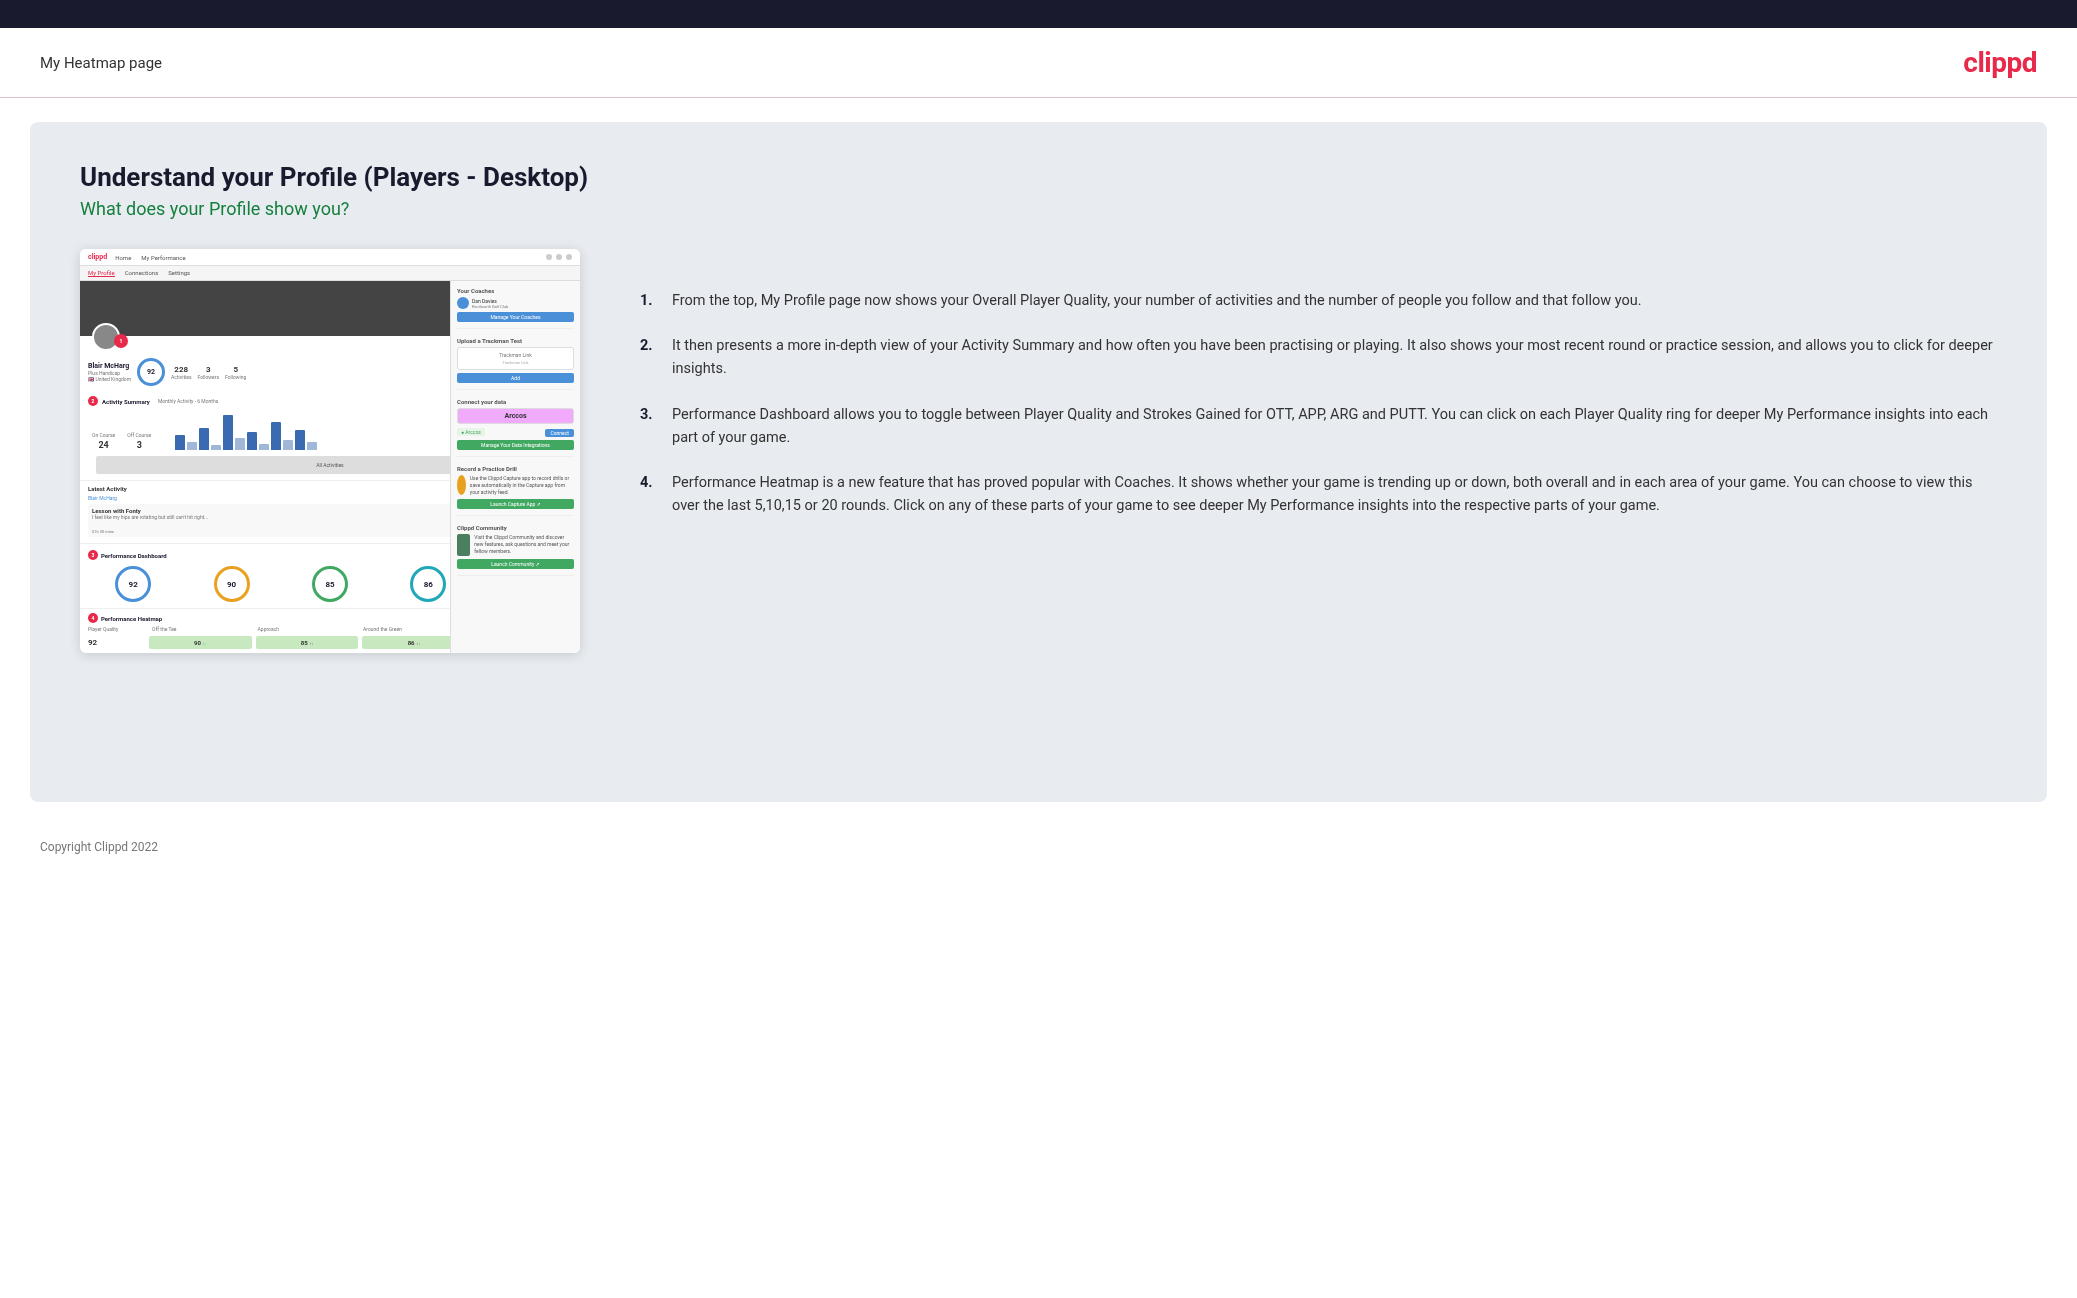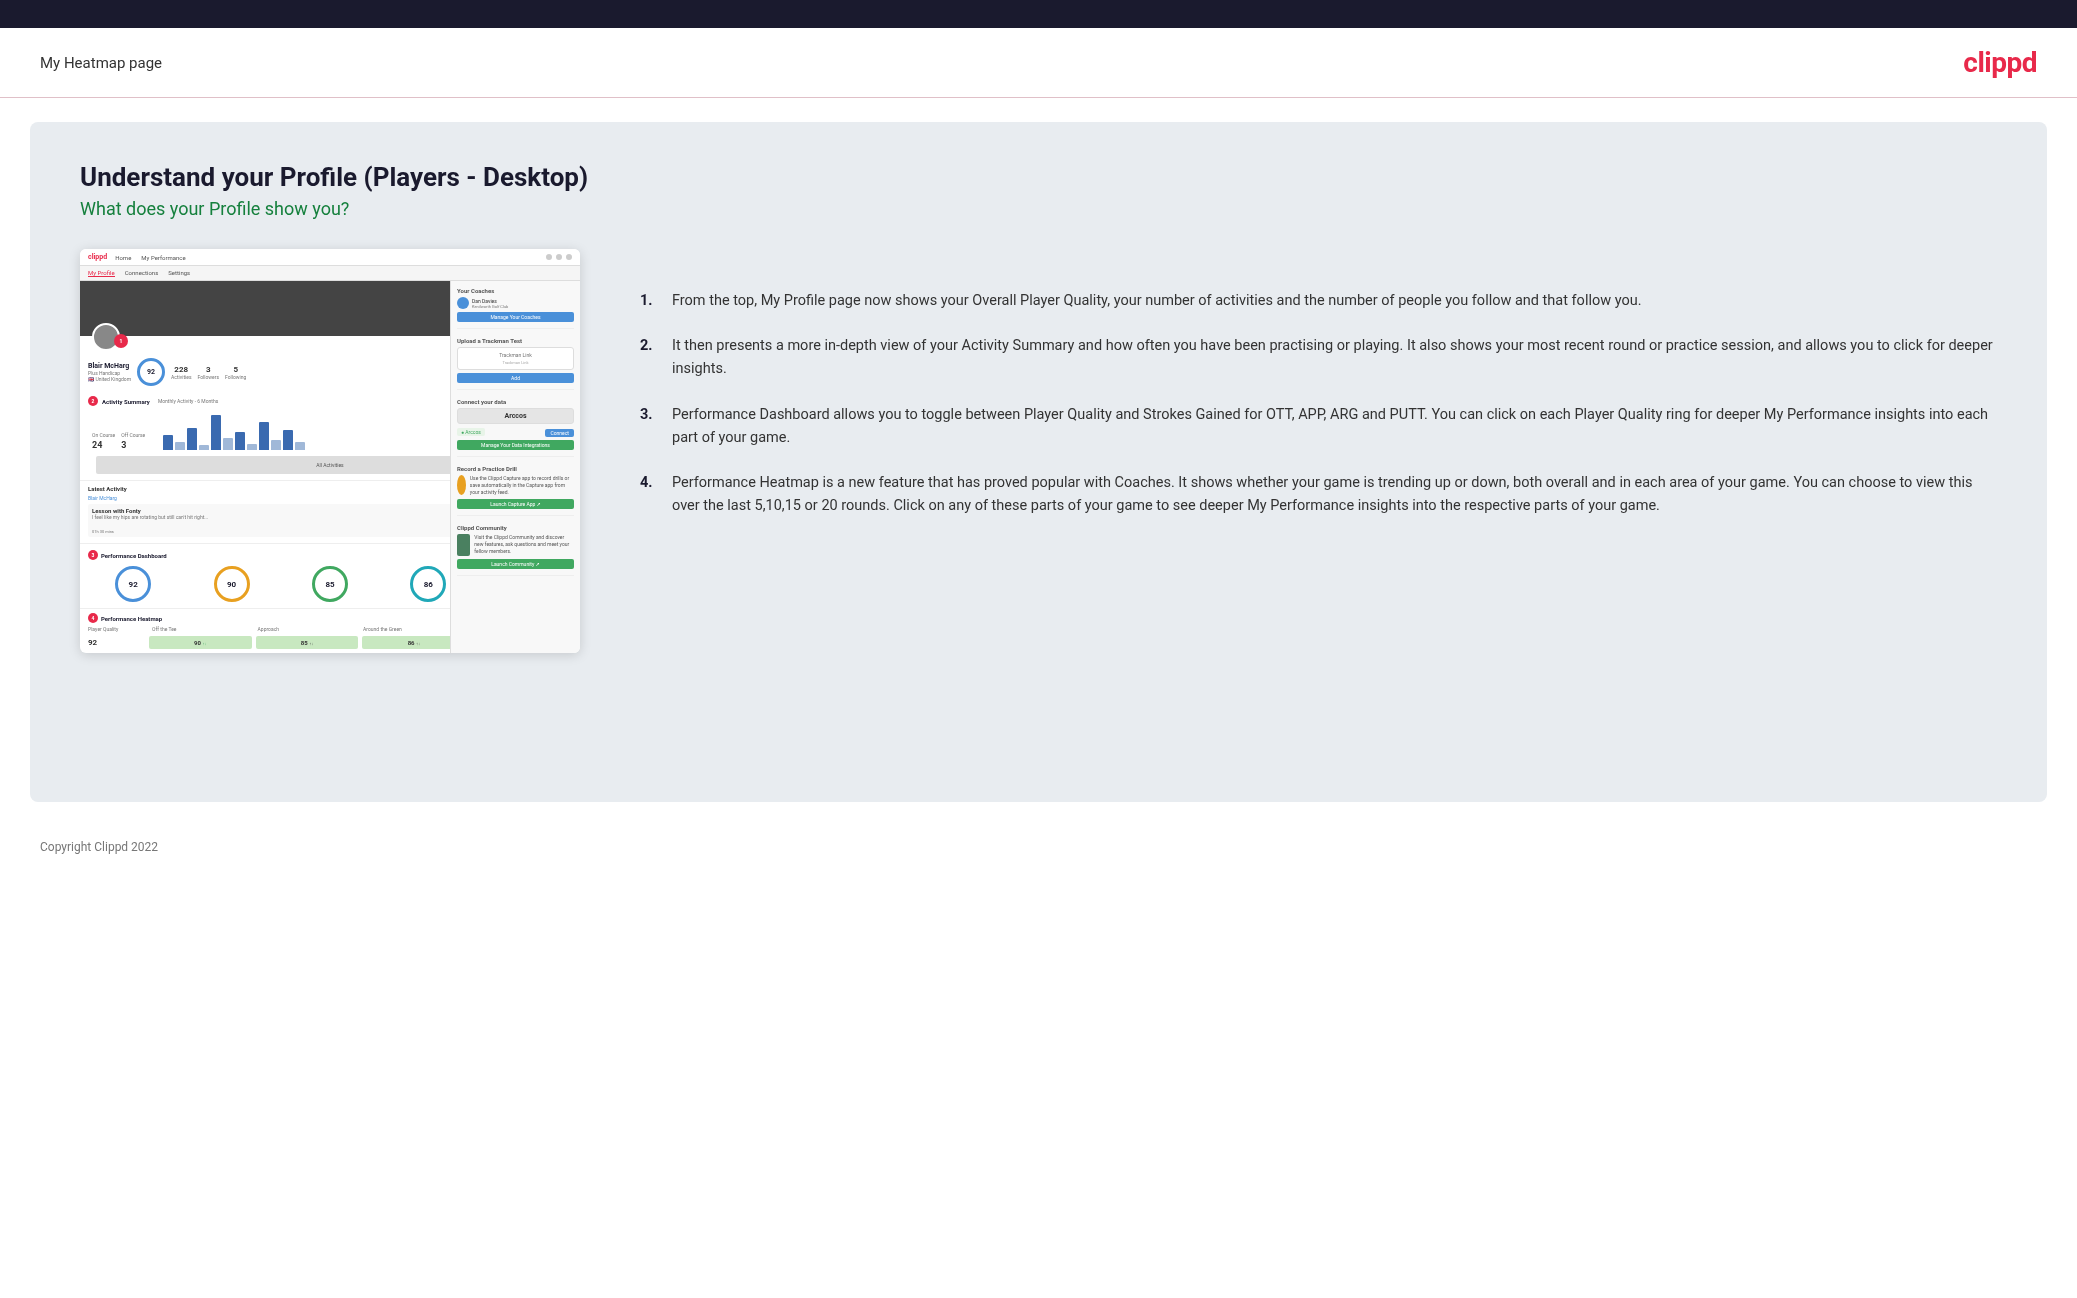--- a/index.html
+++ b/index.html
@@ -561,21 +561,21 @@
             </div>
           </div>
 
           <div class="mock-section">
             <div class="mock-section-header">
               <div class="mock-badge-num">2</div>
               <span class="mock-section-title">Activity Summary</span>
               <span style="font-size:5px; color:#777; margin-left:4px;">Monthly Activity - 6 Months</span>
             </div>
 
-            <div style="display:flex; gap:6px; padding: 0 4px 4px; align-items:flex-end;">
+            <div style="display:flex; gap:12px; padding: 0 4px 4px; align-items:flex-end;text-align:center;">
               <div>
                 <div style="font-size:5px; color:#777; margin-bottom:2px;">On Course</div>
                 <div style="font-size:9px; font-weight:700;">24</div>
               </div>
               <div>
                 <div style="font-size:5px; color:#777; margin-bottom:2px;">Off Course</div>
                 <div style="font-size:9px; font-weight:700;">3</div>
               </div>
               <div class="mock-chart" style="margin-left:8px;">
                 <div class="mock-bar" style="height:15px;"></div>
@@ -689,21 +689,21 @@
             <div class="mock-right-title">Upload a Trackman Test</div>
             <div class="mock-trackman-box">
               <div style="font-size:5px; margin-bottom:2px;">Trackman Link</div>
               <div style="font-size:4px; color:#aaa;">Trackman Link</div>
             </div>
             <div class="mock-btn-sm" style="margin-top:3px;">Add</div>
           </div>
 
           <div class="mock-right-section">
             <div class="mock-right-title">Connect your data</div>
-            <div style="background:#e5e5e5; border:1px solid #ddd; border-radius:3px; padding:3px; font-size:7px; font-weight:700; text-align:center; margin-bottom:3px;">Arccos</div>
+            <div style="background:#f0abfc; border:1px solid #ddd; border-radius:3px; padding:3px; font-size:7px; font-weight:700; text-align:center; margin-bottom:3px;">Arccos</div>
             <div class="mock-arccos-row">
               <span class="mock-arccos-badge">● Arccos</span>
               <div class="mock-btn-sm" style="width:auto; padding:1px 5px;">Connect</div>
             </div>
             <div class="mock-btn-sm mock-btn-green" style="margin-top:3px;">Manage Your Data Integrations</div>
           </div>
 
           <div class="mock-right-section">
             <div class="mock-right-title">Record a Practice Drill</div>
             <div class="mock-drill-item">

